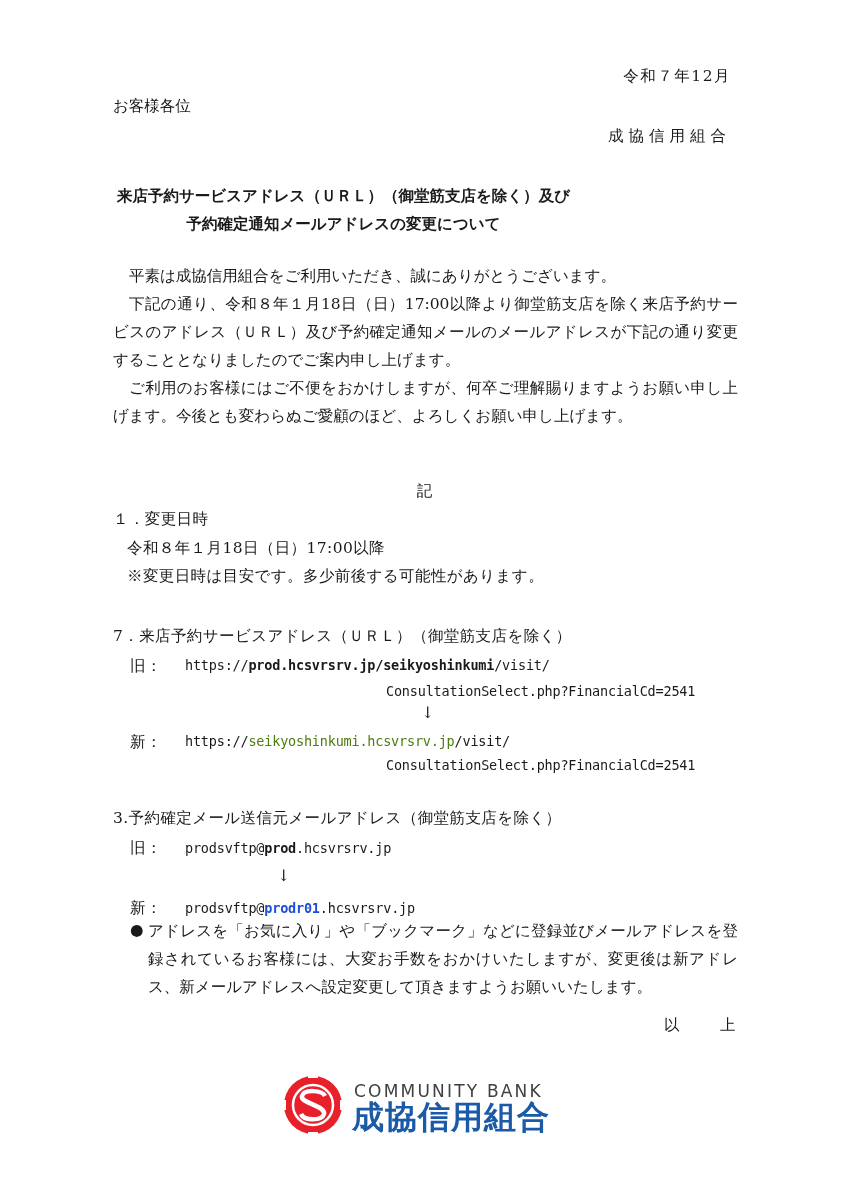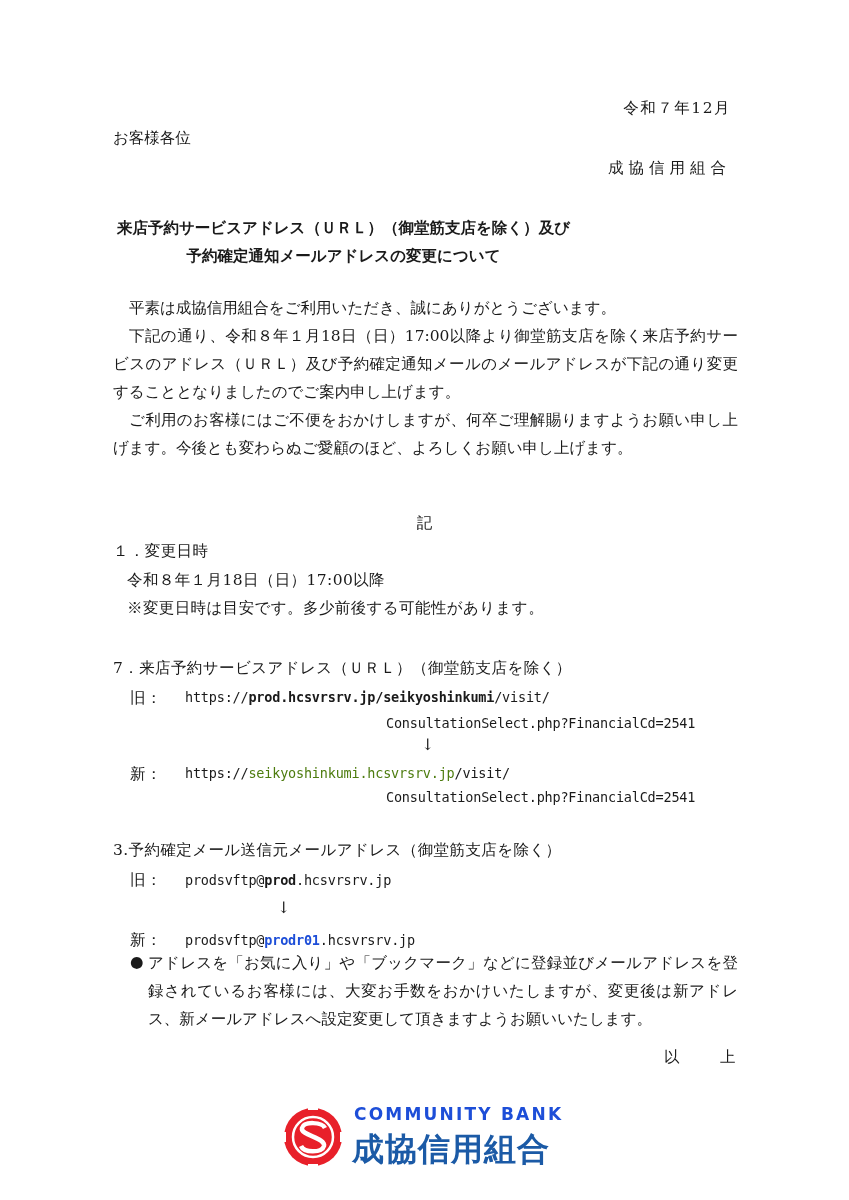--- a/index.html
+++ b/index.html
@@ -1,37 +1,37 @@
 <!DOCTYPE html>
 <html><head>
   <meta charset="utf-8">
   <style>
     html, body { margin: 0; padding: 0; background: #ffffff; }
     body {
       width: 849px; height: 1200px; position: relative; overflow: hidden;
       font-family: "DejaVu Serif", "Liberation Serif", serif;
       color: #1a1a1a;
     }
-    .abs { position: absolute; white-space: nowrap; margin-top: 32px; }
+    .abs { position: absolute; white-space: nowrap; }
     .txt { font-size: 15.5px; letter-spacing: 0.4px; }
     .date { right: 118px; top: 66px; font-size: 15.5px; letter-spacing: 1.5px; }
     .addressee { left: 113px; top: 96px; font-size: 15.5px; }
     .sender { right: 118px; top: 126px; font-size: 15.5px; letter-spacing: 5px; }
     .title { left: 0; width: 687px; text-align: center; font-size: 15.5px; font-weight: bold; }
     .title1 { top: 186px; }
     .title2 { top: 214px; }
     .body-p { left: 113px; width: 625px; font-size: 15.5px; line-height: 28px; white-space: normal; text-align: justify; text-justify: inter-character; }
     .ki { left: 0; width: 849px; text-align: center; top: 481px; font-size: 15.5px; }
     .mono { font-family: "DejaVu Sans Mono", "Liberation Mono", monospace; font-size: 13.5px; letter-spacing: -0.2px; }
     .b { font-weight: bold; text-align: right; }
     .red { color: #4d7c0f; font-weight: normal; }
     .red-n { color: #1d4ed8; }
     .arrow { font-size: 16px; }
     .logo { left: 282px; top: 1072px; width: 290px; height: 68px; }
-    .logo-en { position: absolute; left: 72px; top: 0; font-family: "DejaVu Sans", "Liberation Sans", sans-serif; font-weight: bold; font-size: 17px; letter-spacing: 2.2px; color: #1d4ed8; }
+    .logo-en { position: absolute; left: 72px; top: 9px; font-family: "DejaVu Sans", "Liberation Sans", sans-serif; font-weight: normal; font-size: 17px; letter-spacing: 2.2px; color: #404040; }
     .logo-jp { position: absolute; left: 70px; top: 24px; font-family: "DejaVu Sans", "Liberation Sans", sans-serif; font-weight: bold; font-size: 32px; letter-spacing: 1px; color: #1b5aa6; }
     .logo-mark { position: absolute; left: 0; top: 2px; width: 62px; height: 62px; }
   </style>
 </head>
 <body>
 
 <div class="abs date">令和７年12月</div>
 <div class="abs addressee">お客様各位</div>
 <div class="abs sender">成協信用組合</div>
 

